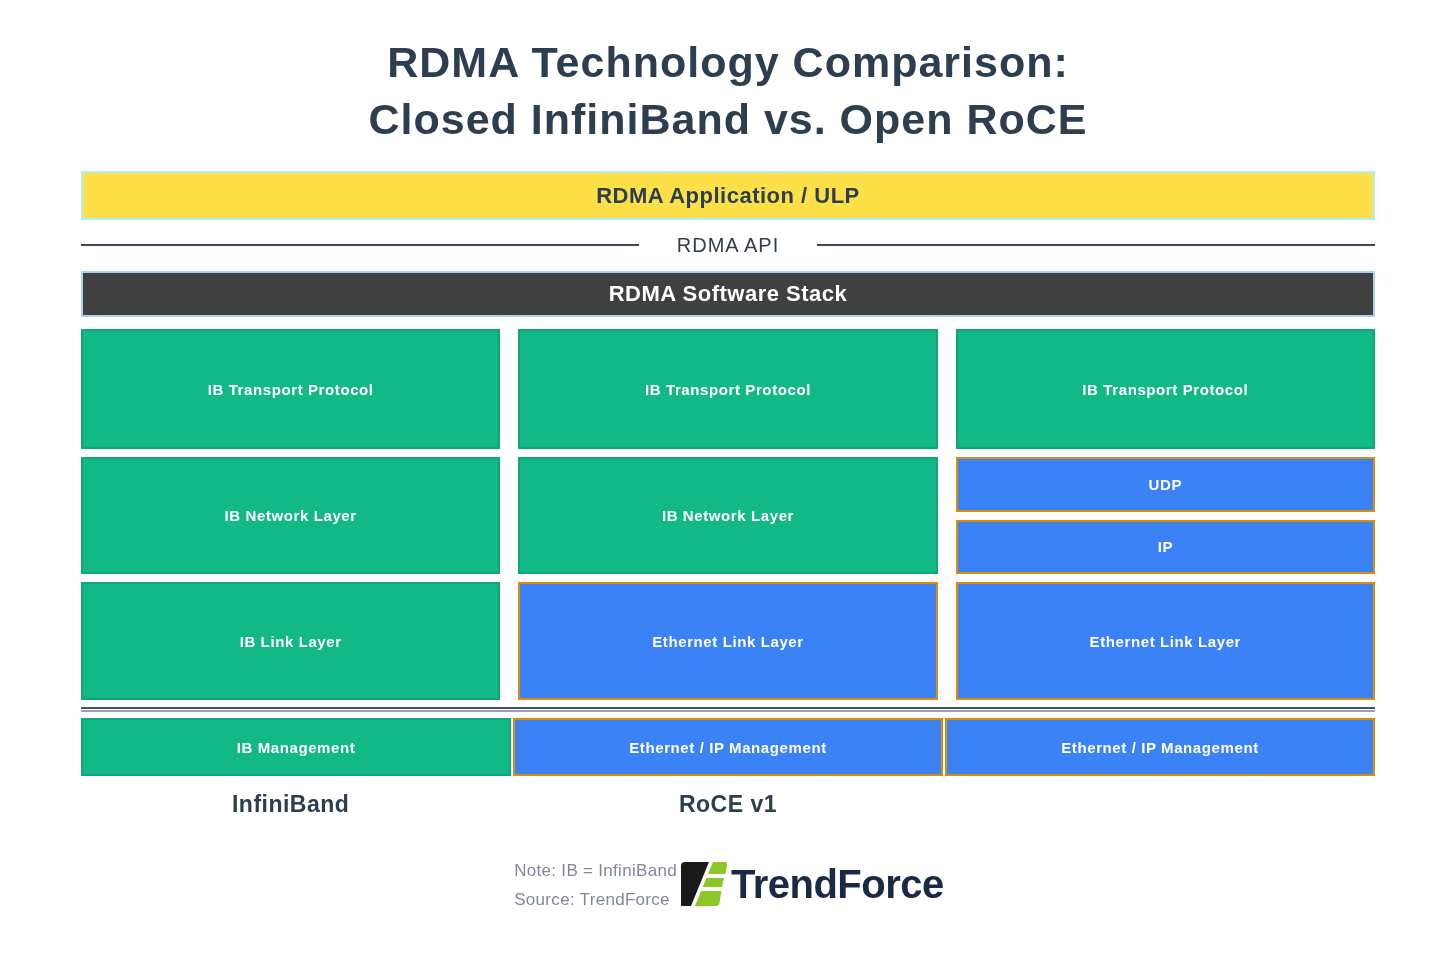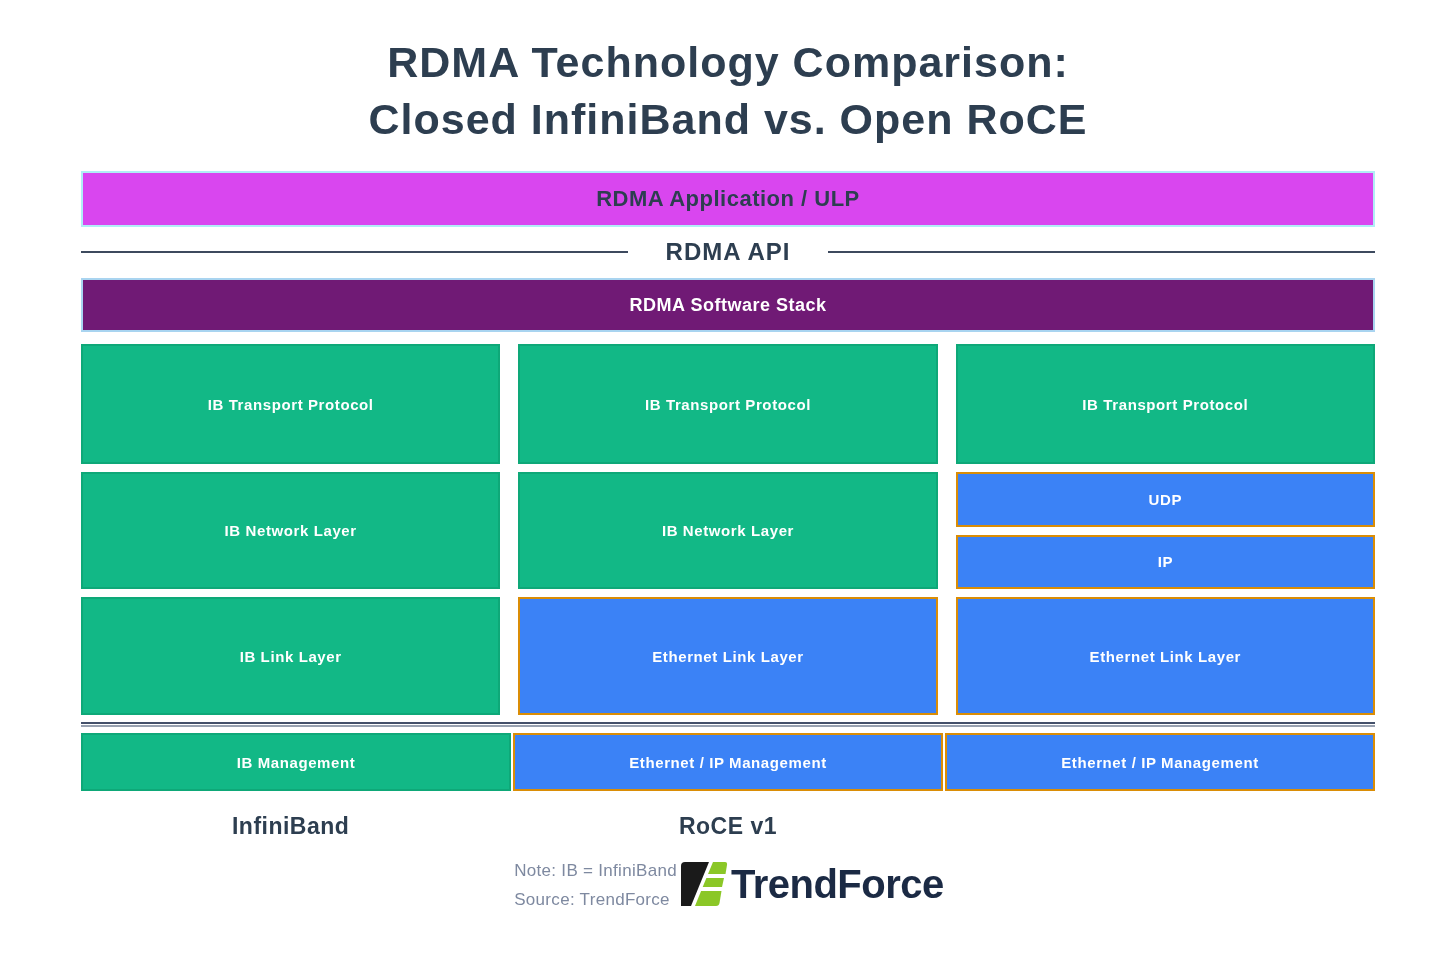--- a/index.html
+++ b/index.html
@@ -17,43 +17,43 @@
     text-align: center;
     color: #2d3e50;
     font-size: 43px;
     font-weight: 800;
     line-height: 57px;
     letter-spacing: 1px;
   }
 
   .app-bar {
     margin-top: 23px;
-    height: 56px;
-    background: #d946ef;
+    height: 49px;
+    background: #fde047;
     border: 2px solid #b0eef6;
     display: flex; align-items: center; justify-content: center;
     font-size: 22px; font-weight: 700; color: #2d3e50;
     letter-spacing: 0.5px;
   }
 
   .api-row { margin-top: 11px; height: 28px; display: flex; align-items: center; }
   .api-line { flex: 1; height: 2px; background: #3d4a5e; }
   .api-label {
     margin: 0 38px;
-    font-size: 24px; font-weight: 700; color: #2d3e50;
+    font-size: 20px; font-weight: 400; color: #2d3e50;
     letter-spacing: 1px; white-space: nowrap;
   }
 
   .software-bar {
     margin-top: 12px;
-    height: 54px;
-    background: #701a75;
+    height: 46px;
+    background: #404040;
     border: 2px solid #a9d4f0;
     display: flex; align-items: center; justify-content: center;
-    font-size: 18px; font-weight: 700; color: #ffffff;
+    font-size: 22px; font-weight: 700; color: #ffffff;
     letter-spacing: 0.5px;
   }
 
   .stack-grid {
     margin-top: 12px;
     display: grid;
     grid-template-columns: repeat(3, 1fr);
     grid-template-rows: 120px 117px 118px;
     column-gap: 18px;
     row-gap: 8px;
@@ -78,21 +78,21 @@
 
   .mgmt-row {
     margin-top: 6px;
     display: grid;
     grid-template-columns: repeat(3, 1fr);
     column-gap: 2px;
   }
   .mgmt-row .block { height: 58px; }
 
   .col-labels {
-    margin-top: 22px;
+    margin-top: 15px;
     display: grid;
     grid-template-columns: repeat(3, 1fr);
     column-gap: 18px;
     text-align: center;
     font-size: 23px; font-weight: 800; color: #2d3e50;
     letter-spacing: 0.5px;
   }
 
   .footer {
     position: absolute;

